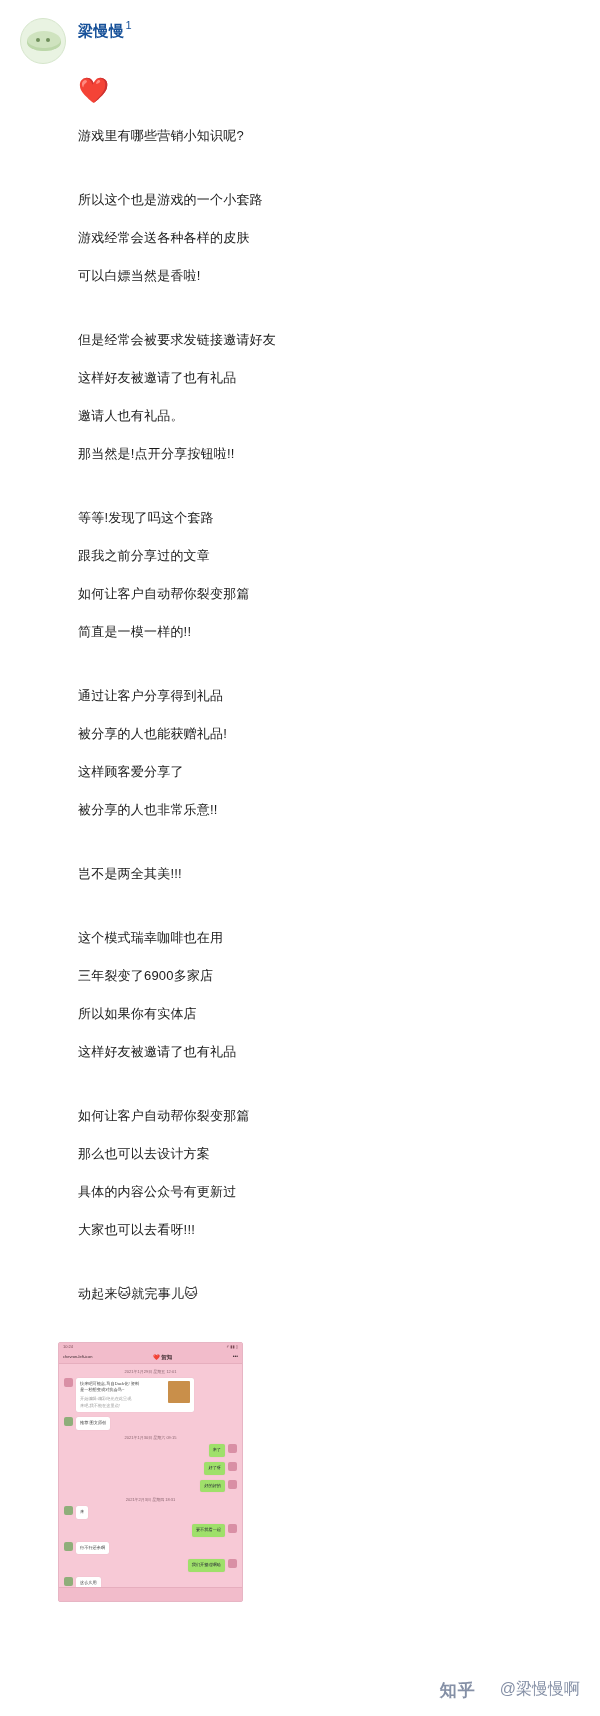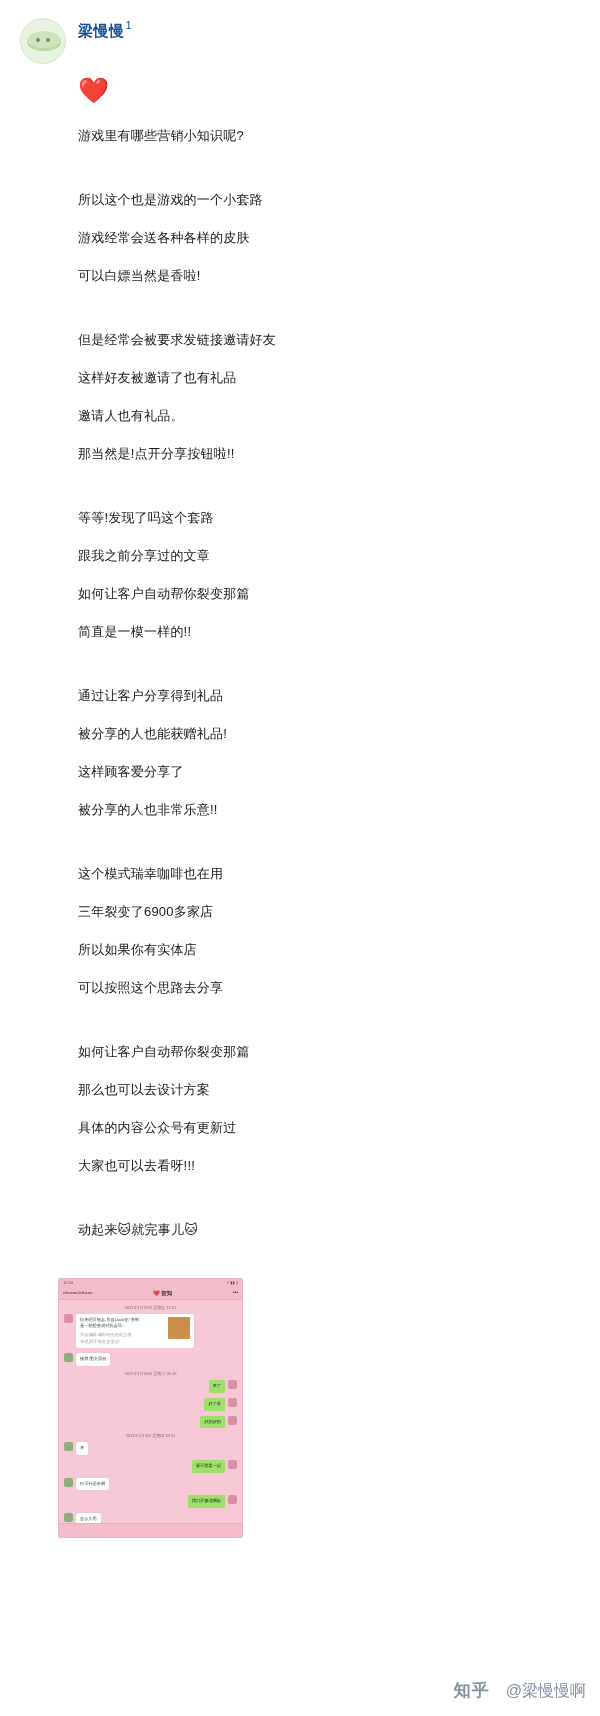--- a/index.html
+++ b/index.html
@@ -184,25 +184,25 @@
     height: 14px;
     background: #f2bccb;
     border-top: 1px solid #e6aebe;
     display: flex;
     align-items: center;
     justify-content: space-between;
     padding: 0 5px;
   }
   .footer-brand {
     position: absolute;
-    right: 14px;
+    right: 20px;
     bottom: 14px;
     display: flex;
-    align-items: flex-end;
-    gap: 16px;
+    align-items: flex-start;
+    gap: 24px;
     font-size: 16px;
     color: #8590a6;
   }
   .zhihu-logo {
     font-size: 17px;
     font-weight: bold;
     color: #8590a6;
     letter-spacing: 1px;
   }
 </style>
@@ -235,24 +235,25 @@
 邀请人也有礼品。
 那当然是!点开分享按钮啦!!</p>
     <p class="para">等等!发现了吗这个套路
 跟我之前分享过的文章
 如何让客户自动帮你裂变那篇
 简直是一模一样的!!</p>
     <p class="para">通过让客户分享得到礼品
 被分享的人也能获赠礼品!
 这样顾客爱分享了
 被分享的人也非常乐意!!</p>
+    <p class="para">岂不是两全其美!!!</p>
     <p class="para">这个模式瑞幸咖啡也在用
 三年裂变了6900多家店
 所以如果你有实体店
-可以按照这个思路去分享</p>
+这样好友被邀请了也有礼品</p>
     <p class="para">如何让客户自动帮你裂变那篇
 那么也可以去设计方案
 具体的内容公众号有更新过
 大家也可以去看呀!!!</p>
     <p class="para last">动起来🐱就完事儿🐱</p>
   </div>
 
   <div class="screenshot-wrap">
     <div class="chat-shot">
 

